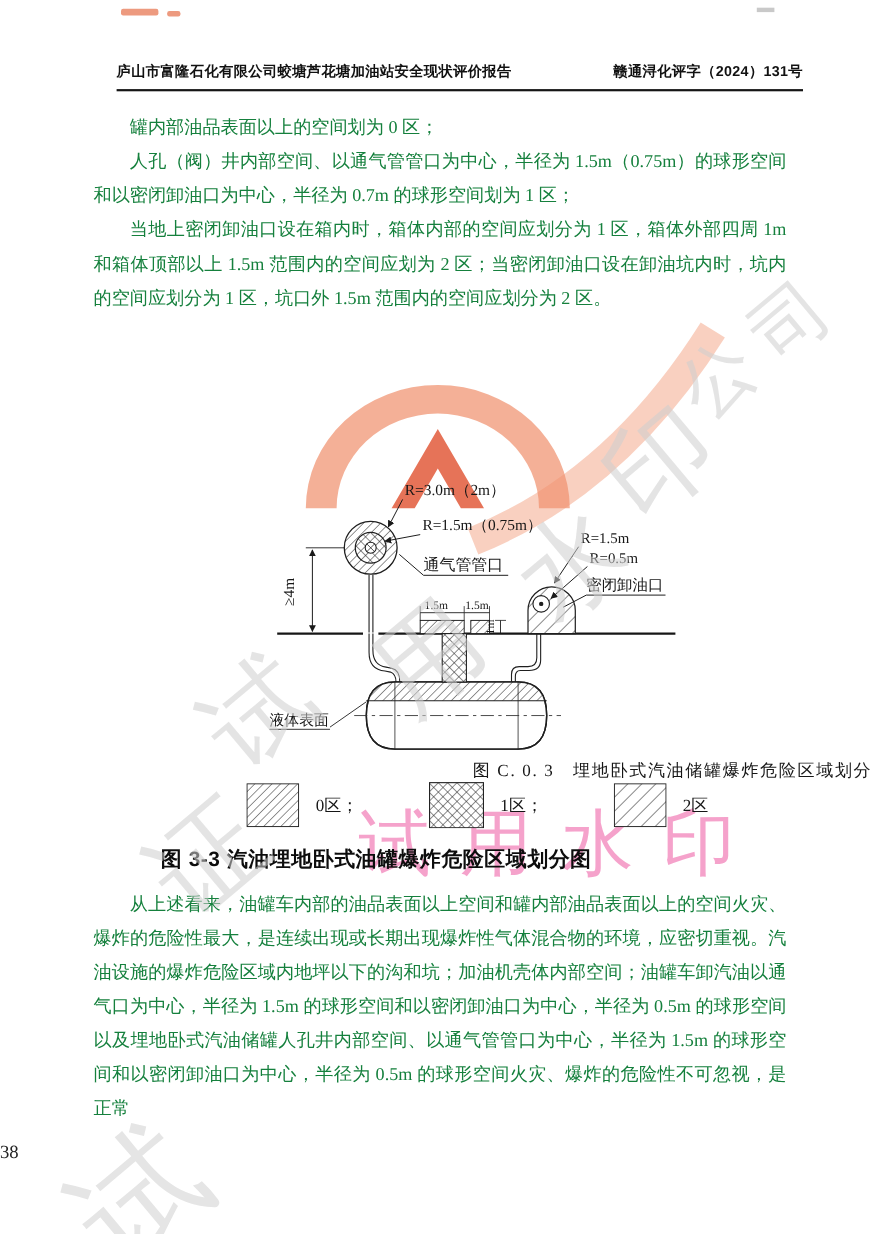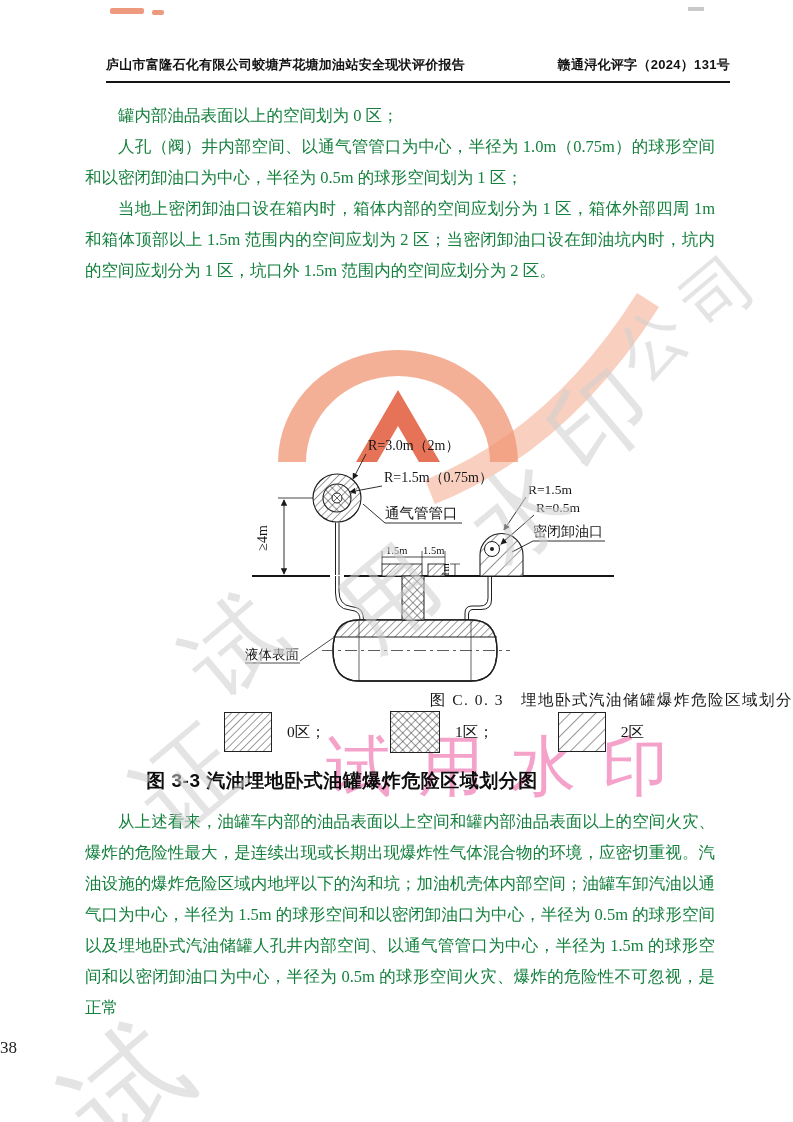--- a/index.html
+++ b/index.html
@@ -98,21 +98,21 @@
     <div class="speck speck-b"></div>
     <div class="speck speck-c"></div>
 
     <div class="header">
       <span>庐山市富隆石化有限公司蛟塘芦花塘加油站安全现状评价报告</span>
       <span>赣通浔化评字（2024）131号</span>
     </div>
 
     <div class="body-block block-1">
       <p>罐内部油品表面以上的空间划为 0 区；</p>
-      <p>人孔（阀）井内部空间、以通气管管口为中心，半径为 1.0m（0.75m）的球形空间和以密闭卸油口为中心，半径为 0.5m 的球形空间划为 1 区；</p>
+      <p>人孔（阀）井内部空间、以通气管管口为中心，半径为 1.5m（0.75m）的球形空间和以密闭卸油口为中心，半径为 0.7m 的球形空间划为 1 区；</p>
       <p>当地上密闭卸油口设在箱内时，箱体内部的空间应划分为 1 区，箱体外部四周 1m 和箱体顶部以上 1.5m 范围内的空间应划为 2 区；当密闭卸油口设在卸油坑内时，坑内的空间应划分为 1 区，坑口外 1.5m 范围内的空间应划分为 2 区。</p>
     </div>
 
     <svg class="fig-svg" width="420" height="262" viewBox="0 0 420 262">
 
       <circle cx="115" cy="70" r="24" fill="url(#hA)" stroke="#1f1f1f" stroke-width="1.2"></circle>
       <circle cx="115" cy="70" r="14" fill="url(#hX)" stroke="#1f1f1f" stroke-width="1.1"></circle>
       <circle cx="115" cy="70" r="5" fill="#ffffff" stroke="#1f1f1f" stroke-width="1"></circle>
       <line x1="111.5" y1="66.5" x2="118.5" y2="73.5" stroke="#1f1f1f" stroke-width=".7"></line>
       <line x1="118.5" y1="66.5" x2="111.5" y2="73.5" stroke="#1f1f1f" stroke-width=".7"></line>

